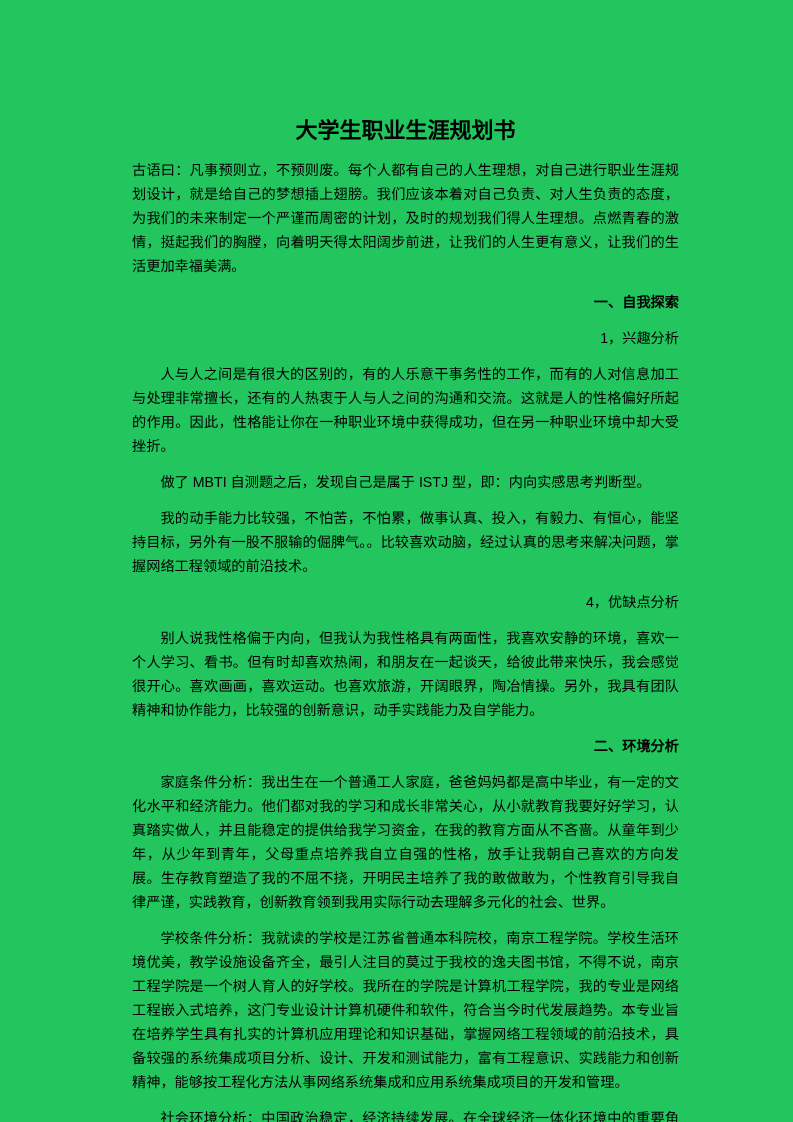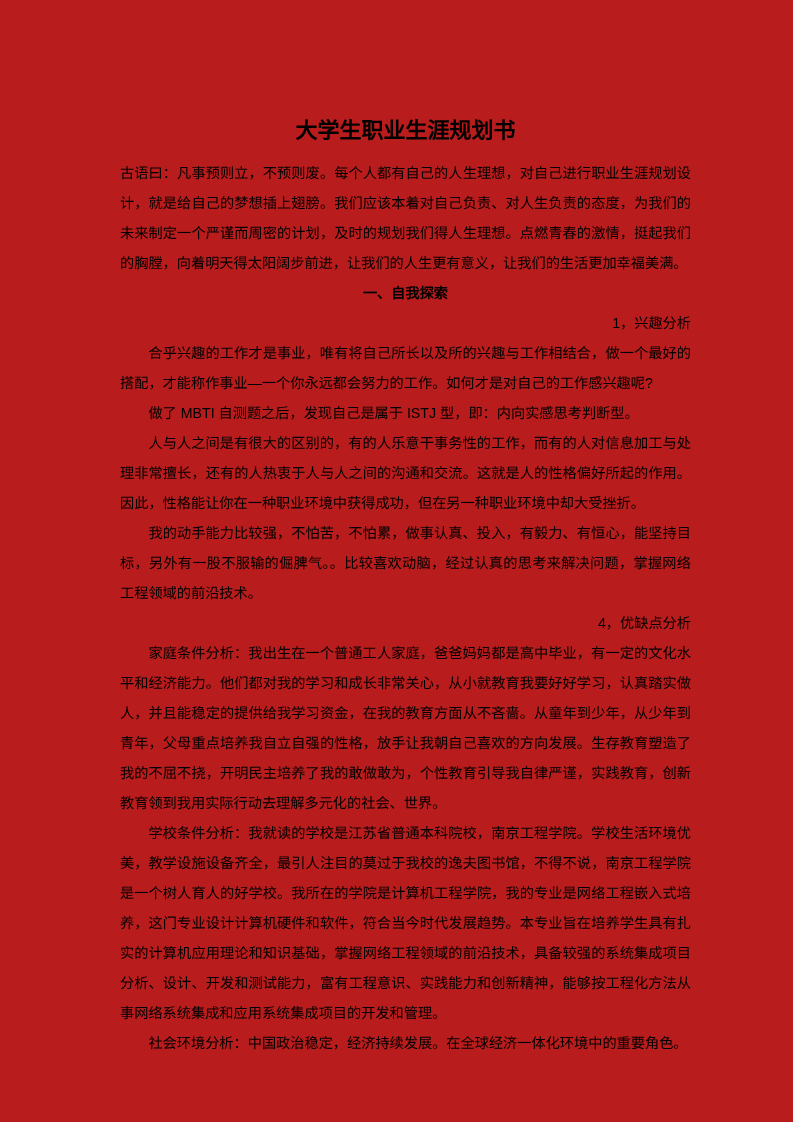--- a/index.html
+++ b/index.html
@@ -4,61 +4,62 @@
 <style>
   html, body {
     margin: 0;
     padding: 0;
     background: #ffffff;
   }
   .page {
     position: relative;
     width: 793px;
     height: 1122px;
-    background: #b91c1c;
+    background: #22c55e;
     overflow: hidden;
     font-family: "Liberation Sans", sans-serif;
     color: #000000;
   }
   .content {
     position: absolute;
     left: 120px;
     top: 116px;
     width: 571px;
   }
   .doc-title {
     margin: 0 0 13px 0;
     font-size: 22px;
     line-height: 29px;
     font-weight: bold;
     text-align: center;
     white-space: nowrap;
   }
   .para, .h1, .h2 {
-    margin: 0;
+    margin: 12px;
     font-size: 14.2px;
-    line-height: 30px;
+    line-height: 24px;
     text-align: justify;
     word-break: normal;
   }
-  .h1 { font-weight: bold; text-align: center; }
+  .h1 { font-weight: bold; text-align: right; }
   .h2 { font-weight: normal; text-align: right; }
   .indent { text-indent: 2em; }
 </style>
 </head>
 <body>
 
 <div class="page">
   <div class="content">
     <h1 class="doc-title">大学生职业生涯规划书</h1>
     <p class="para">古语曰：凡事预则立，不预则废。每个人都有自己的人生理想，对自己进行职业生涯规划设计，就是给自己的梦想插上翅膀。我们应该本着对自己负责、对人生负责的态度，为我们的未来制定一个严谨而周密的计划，及时的规划我们得人生理想。点燃青春的激情，挺起我们的胸膛，向着明天得太阳阔步前进，让我们的人生更有意义，让我们的生活更加幸福美满。</p>
     <p class="h1">一、自我探索</p>
     <p class="h2">1，兴趣分析</p>
-    <p class="para indent">合乎兴趣的工作才是事业，唯有将自己所长以及所的兴趣与工作相结合，做一个最好的搭配，才能称作事业—一个你永远都会努力的工作。如何才是对自己的工作感兴趣呢?</p>
+    <p class="para indent">人与人之间是有很大的区别的，有的人乐意干事务性的工作，而有的人对信息加工与处理非常擅长，还有的人热衷于人与人之间的沟通和交流。这就是人的性格偏好所起的作用。因此，性格能让你在一种职业环境中获得成功，但在另一种职业环境中却大受挫折。</p>
     <p class="para indent">做了 MBTI 自测题之后，发现自己是属于 ISTJ 型，即：内向实感思考判断型。</p>
-    <p class="para indent">人与人之间是有很大的区别的，有的人乐意干事务性的工作，而有的人对信息加工与处理非常擅长，还有的人热衷于人与人之间的沟通和交流。这就是人的性格偏好所起的作用。因此，性格能让你在一种职业环境中获得成功，但在另一种职业环境中却大受挫折。</p>
     <p class="para indent">我的动手能力比较强，不怕苦，不怕累，做事认真、投入，有毅力、有恒心，能坚持目标，另外有一股不服输的倔脾气。。比较喜欢动脑，经过认真的思考来解决问题，掌握网络工程领域的前沿技术。</p>
     <p class="h2">4，优缺点分析</p>
+    <p class="para indent">别人说我性格偏于内向，但我认为我性格具有两面性，我喜欢安静的环境，喜欢一个人学习、看书。但有时却喜欢热闹，和朋友在一起谈天，给彼此带来快乐，我会感觉很开心。喜欢画画，喜欢运动。也喜欢旅游，开阔眼界，陶冶情操。另外，我具有团队精神和协作能力，比较强的创新意识，动手实践能力及自学能力。</p>
+    <p class="h1">二、环境分析</p>
     <p class="para indent">家庭条件分析：我出生在一个普通工人家庭，爸爸妈妈都是高中毕业，有一定的文化水平和经济能力。他们都对我的学习和成长非常关心，从小就教育我要好好学习，认真踏实做人，并且能稳定的提供给我学习资金，在我的教育方面从不吝啬。从童年到少年，从少年到青年，父母重点培养我自立自强的性格，放手让我朝自己喜欢的方向发展。生存教育塑造了我的不屈不挠，开明民主培养了我的敢做敢为，个性教育引导我自律严谨，实践教育，创新教育领到我用实际行动去理解多元化的社会、世界。</p>
     <p class="para indent">学校条件分析：我就读的学校是江苏省普通本科院校，南京工程学院。学校生活环境优美，教学设施设备齐全，最引人注目的莫过于我校的逸夫图书馆，不得不说，南京工程学院是一个树人育人的好学校。我所在的学院是计算机工程学院，我的专业是网络工程嵌入式培养，这门专业设计计算机硬件和软件，符合当今时代发展趋势。本专业旨在培养学生具有扎实的计算机应用理论和知识基础，掌握网络工程领域的前沿技术，具备较强的系统集成项目分析、设计、开发和测试能力，富有工程意识、实践能力和创新精神，能够按工程化方法从事网络系统集成和应用系统集成项目的开发和管理。</p>
     <p class="para indent">社会环境分析：中国政治稳定，经济持续发展。在全球经济一体化环境中的重要角色。</p>
   </div>
 </div>
 
 </body></html>

